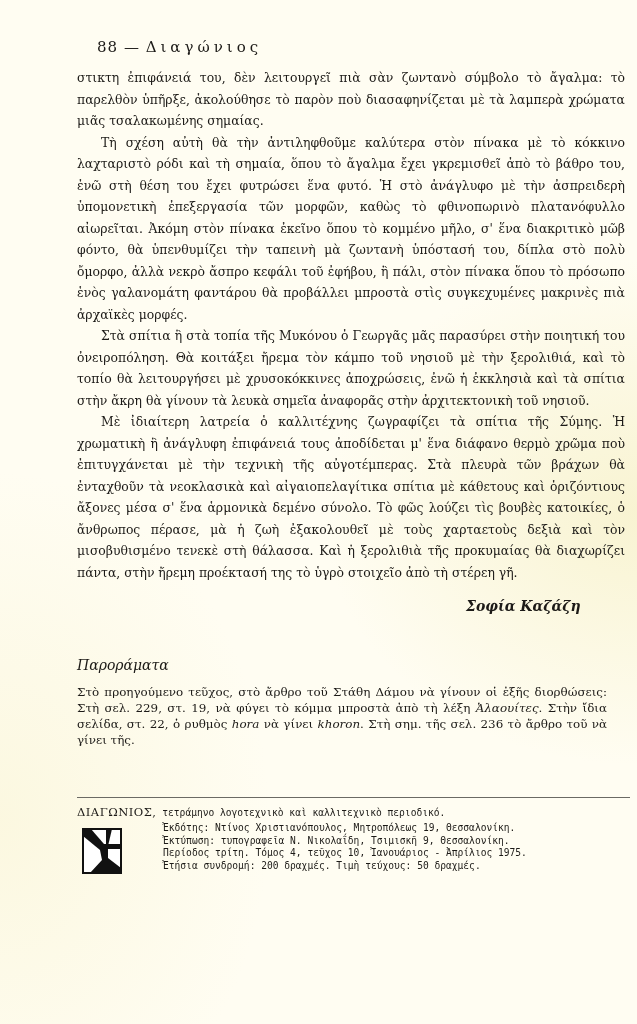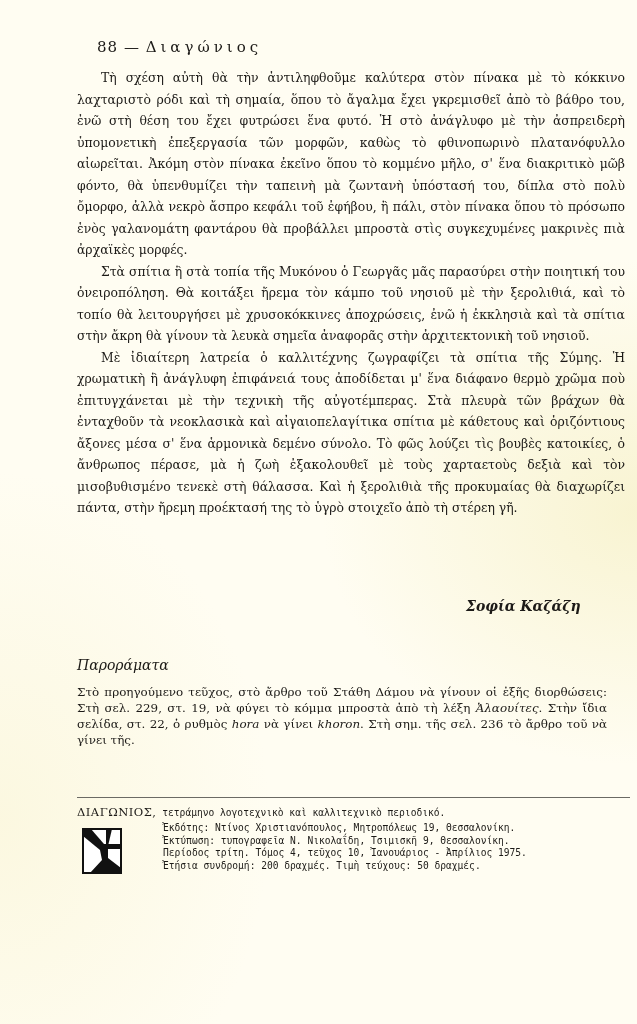--- a/index.html
+++ b/index.html
@@ -56,20 +56,21 @@
 </head>
 <body>
 
 <div class="running-head">
   <span>88</span>
   <span>—</span>
   <span class="title">Διαγώνιος</span>
 </div>
 
 <div class="body-text">
+  <p>στικτη ἐπιφάνειά του, δὲν λειτουργεῖ πιὰ σὰν ζωντανὸ σύμβολο τὸ ἄγαλμα: τὸ παρελθὸν ὑπῆρξε, ἀκολούθησε τὸ παρὸν ποὺ διασαφηνίζεται μὲ τὰ λαμπερὰ χρώματα μιᾶς τσαλακωμένης σημαίας.</p>
   <p class="indent">Τὴ σχέση αὐτὴ θὰ τὴν ἀντιληφθοῦμε καλύτερα στὸν πίνακα μὲ τὸ κόκκινο λαχταριστὸ ρόδι καὶ τὴ σημαία, ὅπου τὸ ἄγαλμα ἔχει γκρεμισθεῖ ἀπὸ τὸ βάθρο του, ἐνῶ στὴ θέση του ἔχει φυτρώσει ἕνα φυτό. Ἡ στὸ ἀνάγλυφο μὲ τὴν ἀσπρειδερὴ ὑπομονετικὴ ἐπεξεργασία τῶν μορφῶν, καθὼς τὸ φθινοπωρινὸ πλατανόφυλλο αἰωρεῖται. Ἀκόμη στὸν πίνακα ἐκεῖνο ὅπου τὸ κομμένο μῆλο, σ' ἕνα διακριτικὸ μῶβ φόντο, θὰ ὑπενθυμίζει τὴν ταπεινὴ μὰ ζωντανὴ ὑπόστασή του, δίπλα στὸ πολὺ ὄμορφο, ἀλλὰ νεκρὸ ἄσπρο κεφάλι τοῦ ἐφήβου, ἢ πάλι, στὸν πίνακα ὅπου τὸ πρόσωπο ἑνὸς γαλανομάτη φαντάρου θὰ προβάλλει μπροστὰ στὶς συγκεχυμένες μακρινὲς πιὰ ἀρχαϊκὲς μορφές.</p>
   <p class="indent">Στὰ σπίτια ἢ στὰ τοπία τῆς Μυκόνου ὁ Γεωργᾶς μᾶς παρασύρει στὴν ποιητική του ὀνειροπόληση. Θὰ κοιτάξει ἤρεμα τὸν κάμπο τοῦ νησιοῦ μὲ τὴν ξερολιθιά, καὶ τὸ τοπίο θὰ λειτουργήσει μὲ χρυσοκόκκινες ἀποχρώσεις, ἐνῶ ἡ ἐκκλησιὰ καὶ τὰ σπίτια στὴν ἄκρη θὰ γίνουν τὰ λευκὰ σημεῖα ἀναφορᾶς στὴν ἀρχιτεκτονικὴ τοῦ νησιοῦ.</p>
   <p class="indent">Μὲ ἰδιαίτερη λατρεία ὁ καλλιτέχνης ζωγραφίζει τὰ σπίτια τῆς Σύμης. Ἡ χρωματικὴ ἢ ἀνάγλυφη ἐπιφάνειά τους ἀποδίδεται μ' ἕνα διάφανο θερμὸ χρῶμα ποὺ ἐπιτυγχάνεται μὲ τὴν τεχνικὴ τῆς αὐγοτέμπερας. Στὰ πλευρὰ τῶν βράχων θὰ ἐνταχθοῦν τὰ νεοκλασικὰ καὶ αἰγαιοπελαγίτικα σπίτια μὲ κάθετους καὶ ὁριζόντιους ἄξονες μέσα σ' ἕνα ἁρμονικὰ δεμένο σύνολο. Τὸ φῶς λούζει τὶς βουβὲς κατοικίες, ὁ ἄνθρωπος πέρασε, μὰ ἡ ζωὴ ἐξακολουθεῖ μὲ τοὺς χαρταετοὺς δεξιὰ καὶ τὸν μισοβυθισμένο τενεκὲ στὴ θάλασσα. Καὶ ἡ ξερολιθιὰ τῆς προκυμαίας θὰ διαχωρίζει πάντα, στὴν ἤρεμη προέκτασή της τὸ ὑγρὸ στοιχεῖο ἀπὸ τὴ στέρεη γῆ.</p>
 </div>
 
 <div class="signature">Σοφία Καζάζη</div>
 
 <div class="errata-title">Παροράματα</div>
 
 <div class="errata-text"><span>Στὸ προηγούμενο τεῦχος, στὸ ἄρθρο τοῦ Στάθη Δάμου νὰ γίνουν οἱ ἑξῆς διορθώσεις: Στὴ σελ. 229, στ. 19, νὰ φύγει τὸ κόμμα μπροστὰ ἀπὸ τὴ λέξη </span><i>Ἀλαουίτες</i><span>. Στὴν ἴδια σελίδα, στ. 22, ὁ ρυθμὸς </span><i>hora</i><span> νὰ γίνει </span><i>khoron</i><span>. Στὴ σημ. τῆς σελ. 236 τὸ ἄρθρο τοῦ νὰ γίνει τῆς.</span></div>

